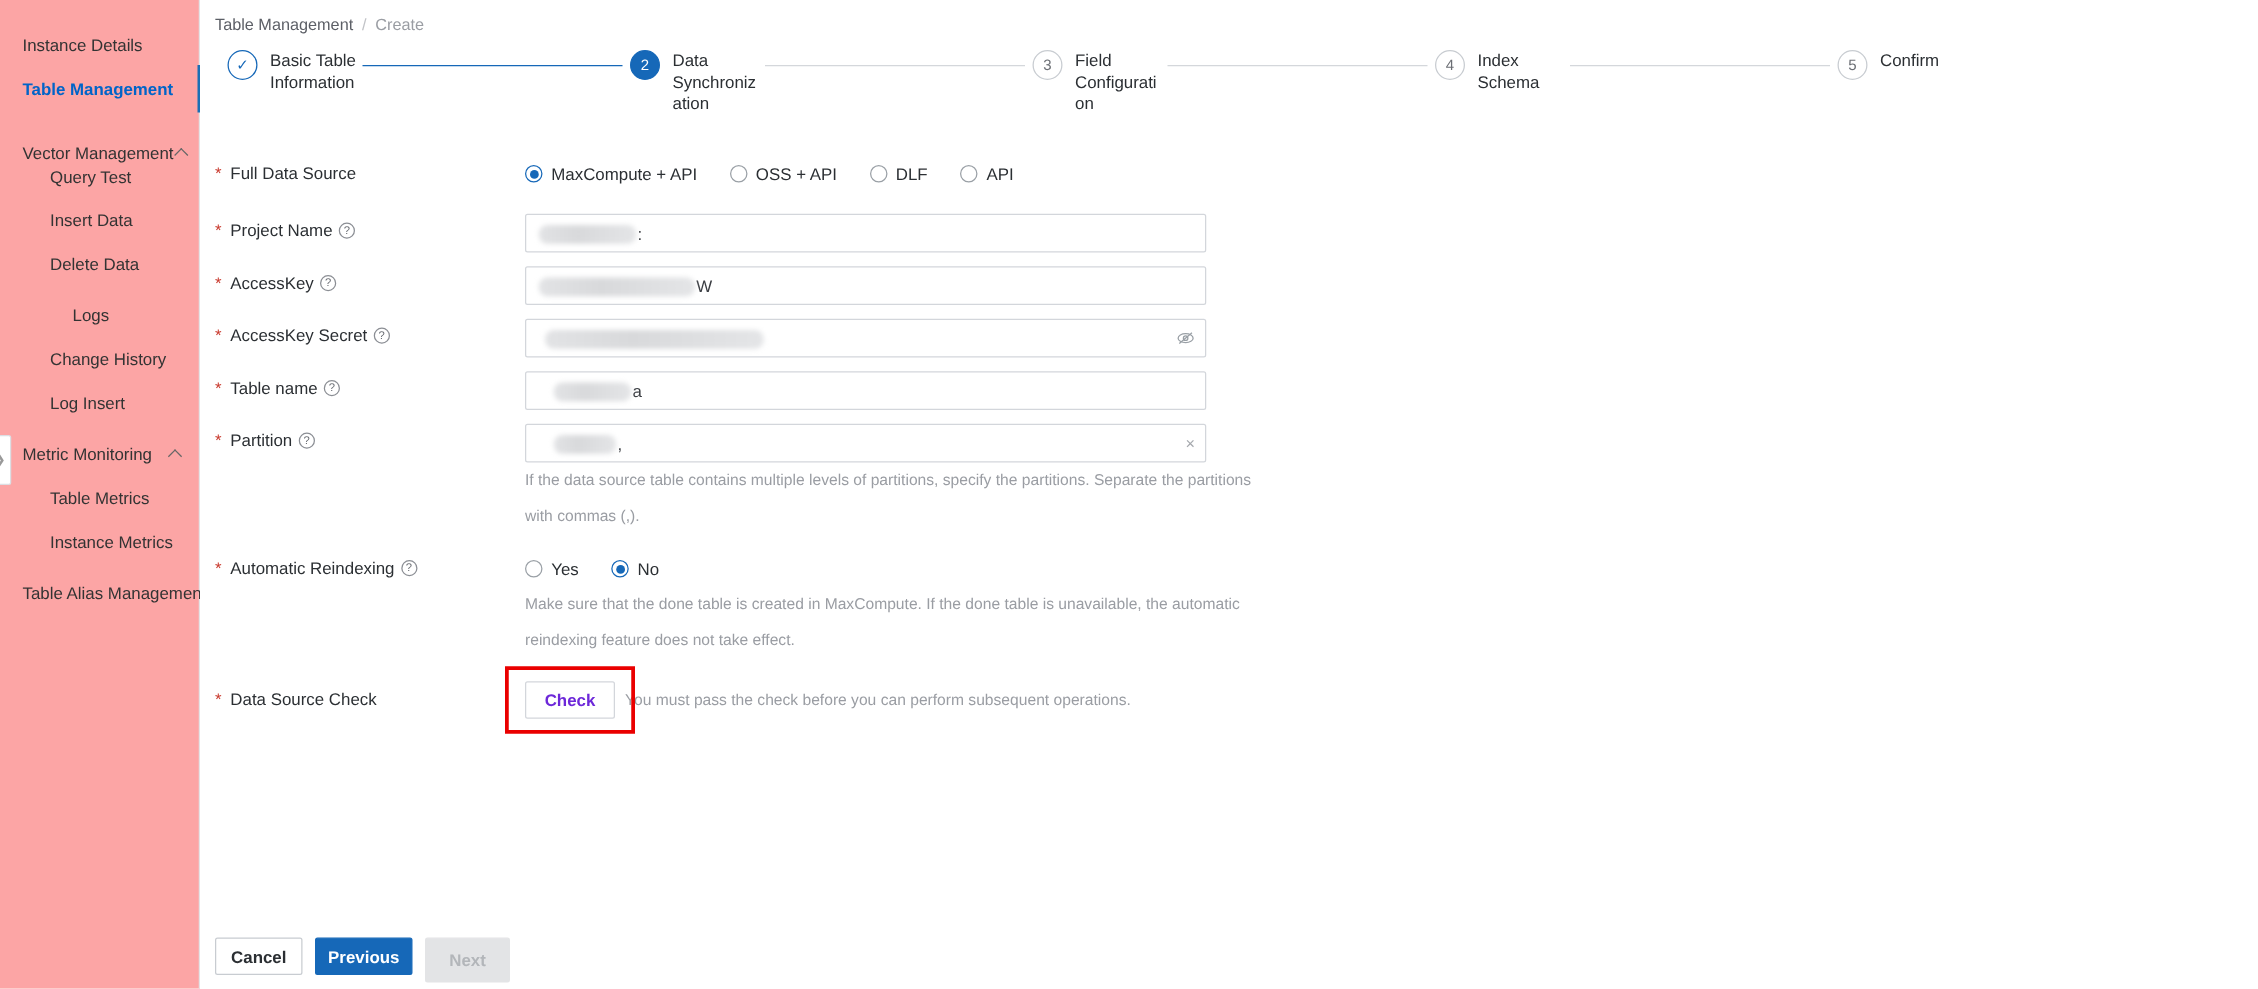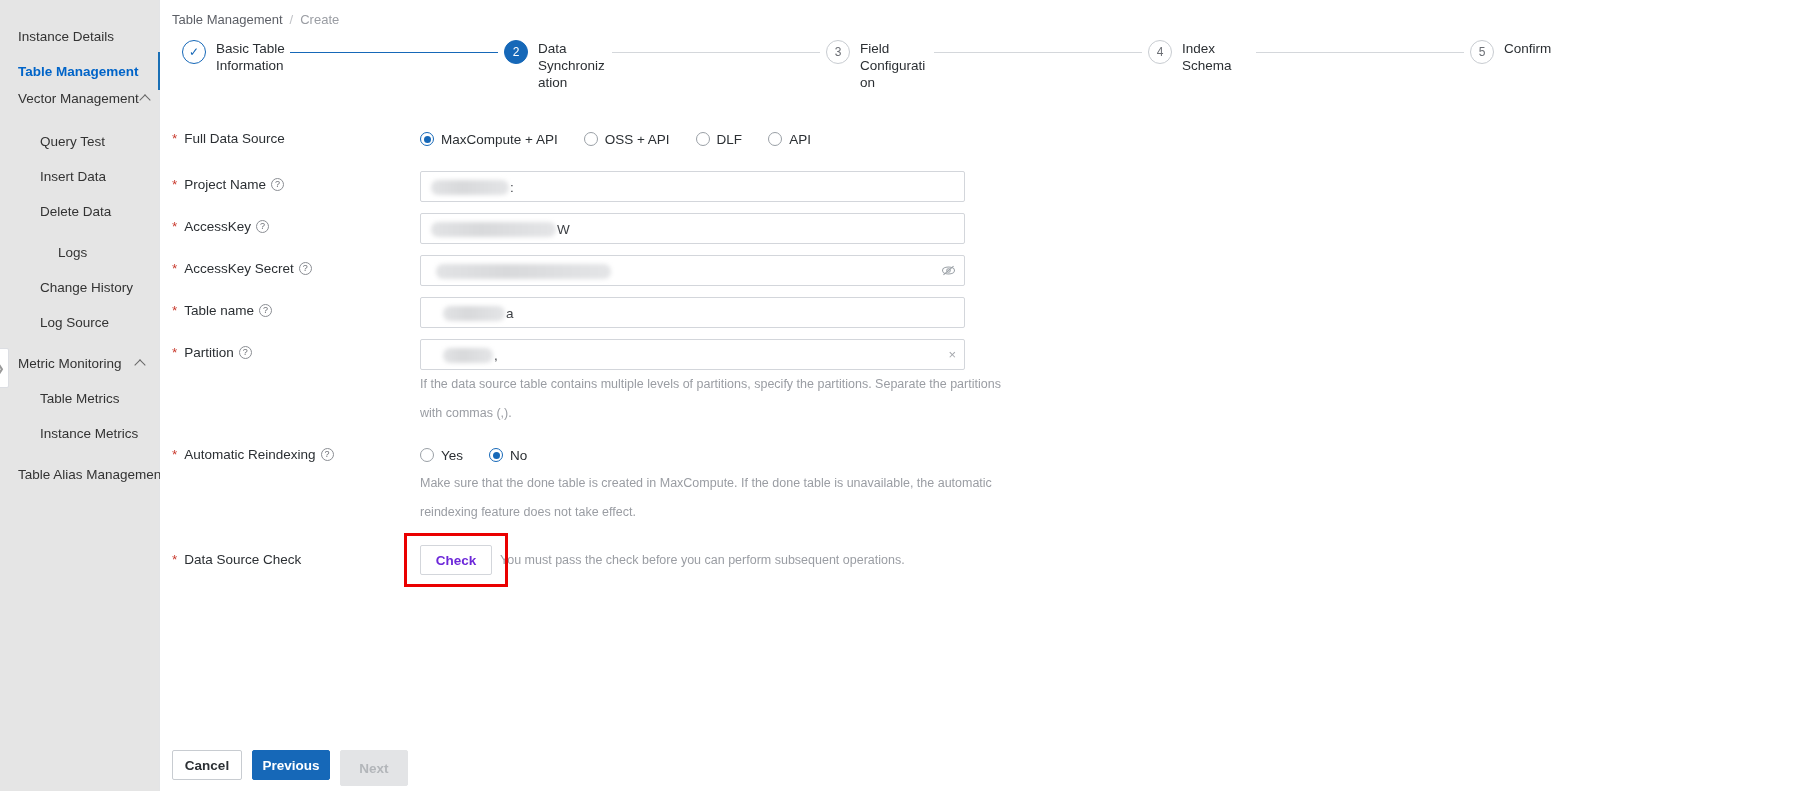--- a/index.html
+++ b/index.html
@@ -14,21 +14,21 @@
     position: relative;
     width: 1806px; height: 791px;
     background: #ffffff;
   }
 
   
   #sidebar {
     position: absolute;
     left: 0; top: 0;
     width: 160px; height: 791px;
-    background: #e5e5e5;
+    background: #fca5a5;
     border-right: 1px solid #e3e4e6;
     padding-left: 24px;
   }
   .nav-item {
     position: absolute;
     left: 0; width: 160px;
     height: 40px;
     display: flex;
     align-items: center;
     font-size: 13.5px;
@@ -336,42 +336,42 @@
 <div id="app">
 
   <div id="sidebar">
     <div id="nav-list">
         <div class="nav-item" style="top: 16px;">
           <span class="nav-label">Instance Details</span>
         </div>
         <div class="nav-item active" style="top: 51px;">
           <span class="nav-label">Table Management</span>
         </div>
-        <div class="nav-item" style="top: 78px;">
+        <div class="nav-item" style="top: 102px;">
           <span class="nav-label">Vector Management</span>
           <span class="chev"></span>
         </div>
         <div class="nav-item sub" style="top: 121px;">
           <span class="nav-label">Query Test</span>
         </div>
         <div class="nav-item sub" style="top: 156px;">
           <span class="nav-label">Insert Data</span>
         </div>
         <div class="nav-item sub" style="top: 191px;">
           <span class="nav-label">Delete Data</span>
         </div>
         <div class="nav-item" style="top: 232px; margin-left: 40px;">
           <span class="nav-label">Logs</span>
           <span class="chev"></span>
         </div>
         <div class="nav-item sub" style="top: 267px;">
           <span class="nav-label">Change History</span>
         </div>
         <div class="nav-item sub" style="top: 302px;">
-          <span class="nav-label">Log Source</span>
+          <span class="nav-label">Log Insert</span>
         </div>
         <div class="nav-item" style="top: 343px;">
           <span class="nav-label">Metric Monitoring</span>
           <span class="chev"></span>
         </div>
         <div class="nav-item sub" style="top: 378px;">
           <span class="nav-label">Table Metrics</span>
         </div>
         <div class="nav-item sub" style="top: 413px;">
           <span class="nav-label">Instance Metrics</span>

